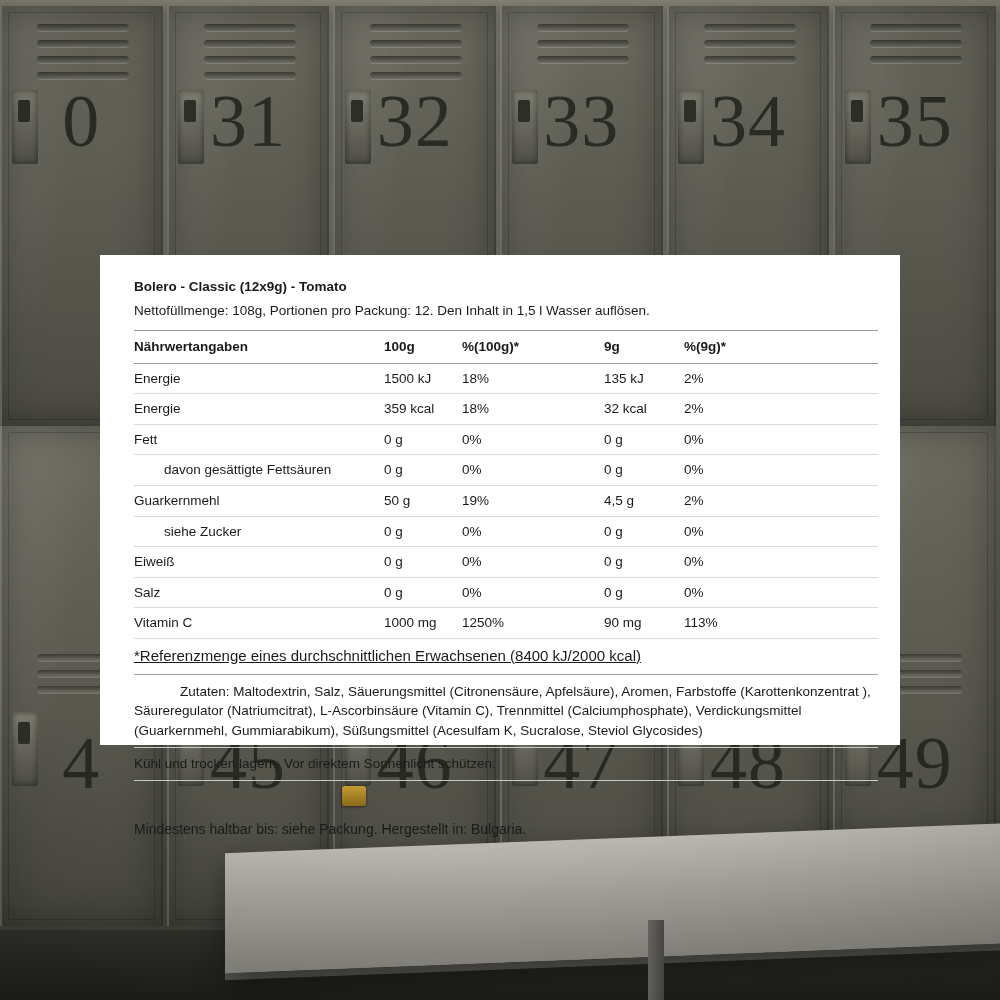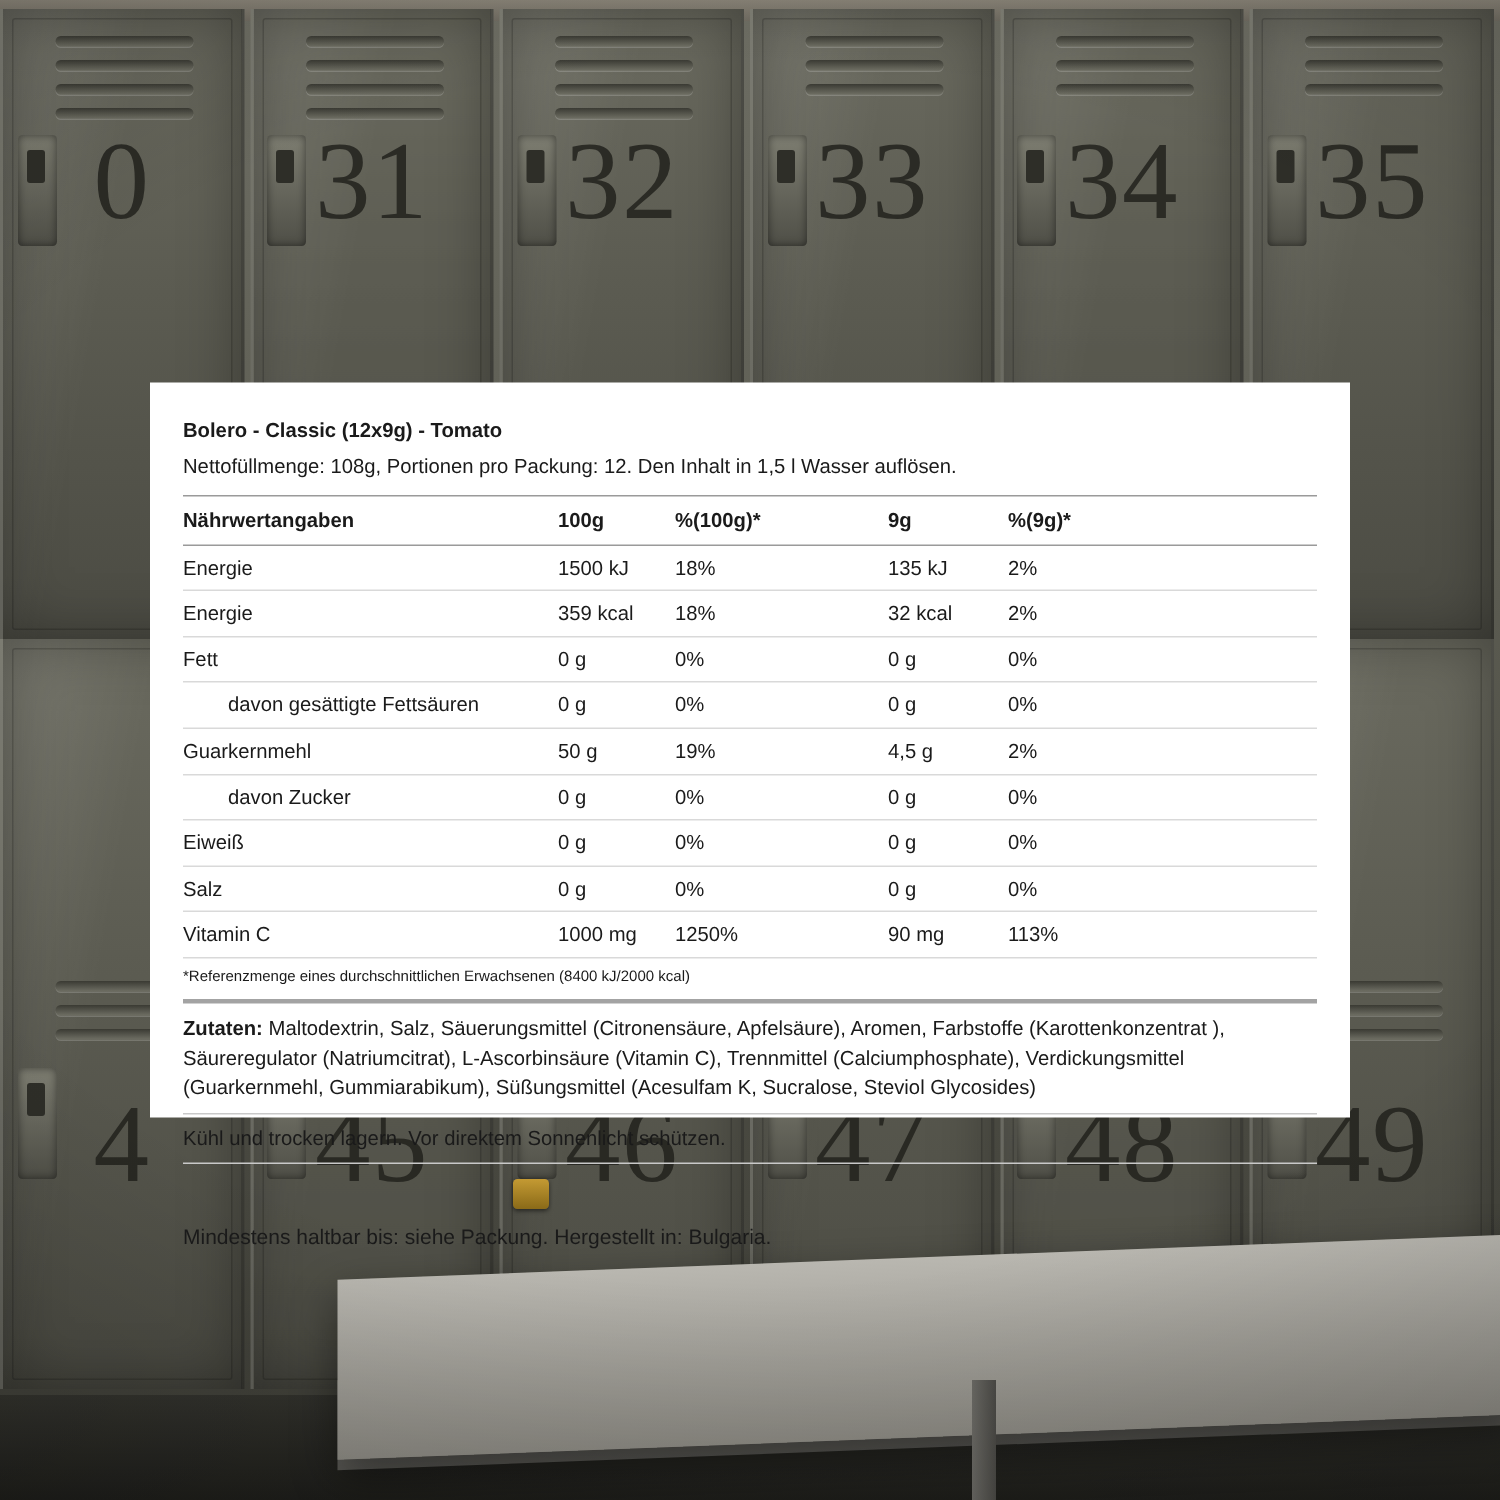--- a/index.html
+++ b/index.html
@@ -160,21 +160,21 @@
   }
 
   
   .panel {
     position: absolute;
     left: 100px;
     top: 255px;
     width: 800px;
     height: 490px;
     background: #ffffff;
-    padding: 22px 22px 10px 22px;
+    padding: 22px 22px 10px 34px;
     box-sizing: border-box;
     color: #1a1a1a;
     font-size: 13.5px;
     line-height: 1.45;
   }
   .title {
     font-weight: bold;
     font-size: 13.5px;
     margin: 0 0 4px 0;
   }
@@ -202,30 +202,31 @@
     margin-left: 16px;
   }
   .c-name  { width: 250px; }
   .c-v100  { width: 78px; }
   .c-p100  { width: 142px; }
   .c-v9    { width: 80px; }
   .c-p9    { width: auto; }
   .indent { padding-left: 30px !important; }
 
   .footnote {
-    font-size: 10px;
+    font-size: 15px;
     padding: 6px 0 7px 0;
-    border-bottom: 3px solid #a3a3a3;
+    border-bottom: 1px solid #a3a3a3;
+    text-decoration: underline;
   }
   .ingredients {
     padding: 7px 0 7px 0;
     border-bottom: 1px solid #c9c9c9;
     font-size: 13.5px;
   }
-  .ingredients b { font-weight: bold; }
+  .ingredients b { font-weight: normal; margin-left: 46px; }
   .storage {
     padding: 6px 0 6px 0;
     border-bottom: 1px solid #c9c9c9;
     font-size: 13.5px;
   }
   .bestbefore {
     padding: 6px 0 0 0;
     font-size: 14px;
     margin-top: 32px;
   }
@@ -408,21 +409,21 @@
           <td>0%</td>
         </tr>
         <tr>
           <td>Guarkernmehl</td>
           <td>50 g</td>
           <td>19%</td>
           <td>4,5 g</td>
           <td>2%</td>
         </tr>
         <tr>
-          <td class="indent">davon Zucker</td>
+          <td class="indent">siehe Zucker</td>
           <td>0 g</td>
           <td>0%</td>
           <td>0 g</td>
           <td>0%</td>
         </tr>
         <tr>
           <td>Eiweiß</td>
           <td>0 g</td>
           <td>0%</td>
           <td>0 g</td>

